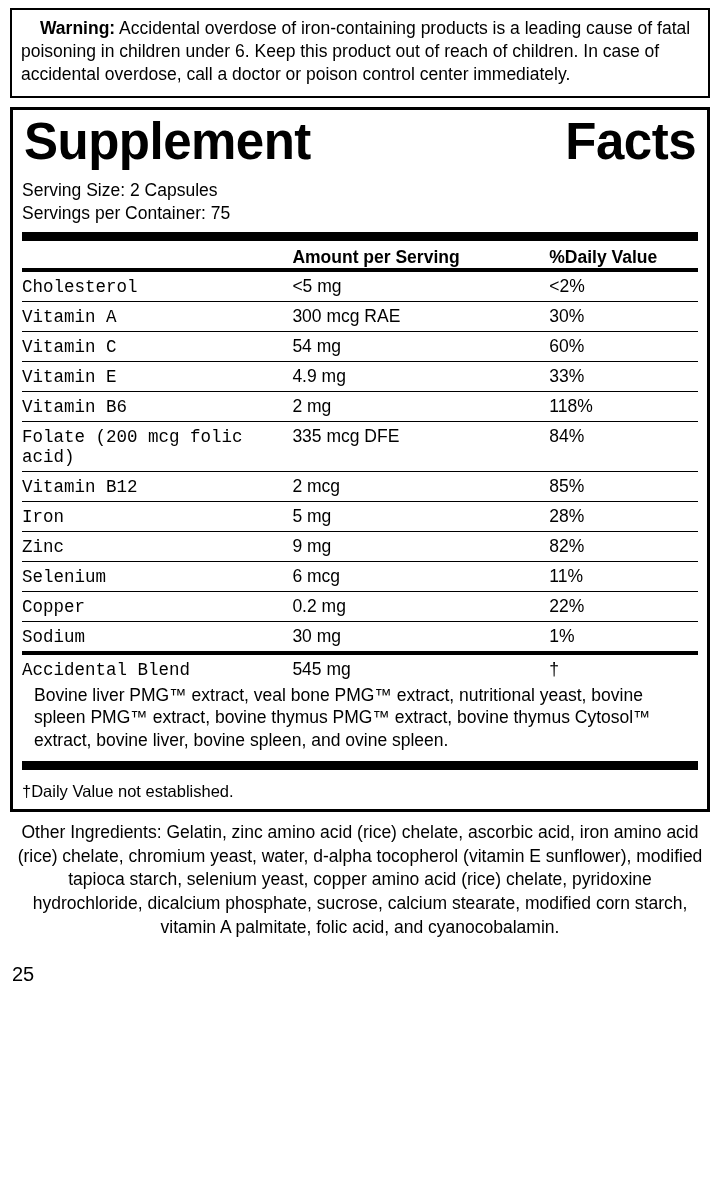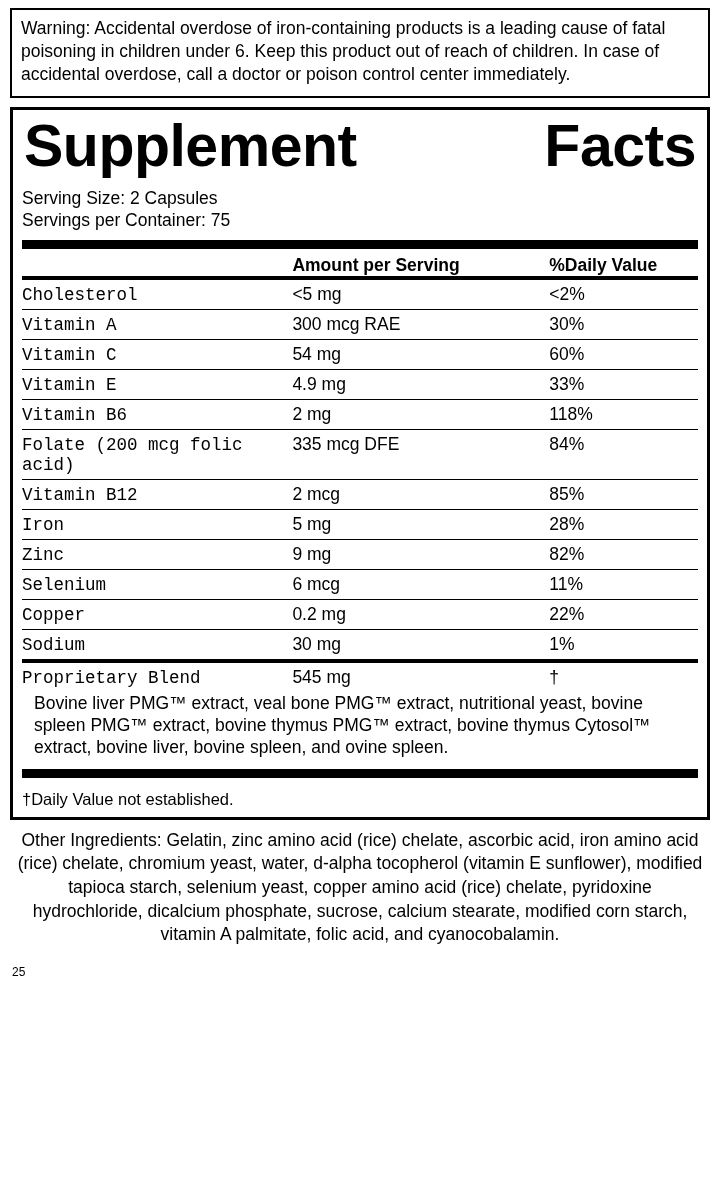--- a/index.html
+++ b/index.html
@@ -22,30 +22,30 @@
     position: relative;
   }
 
   
   .warning-box {
     border: 2px solid #000;
     padding: 7px 9px 10px 9px;
     font-size: 17.5px;
     line-height: 1.32;
   }
-  .warning-box .warn-label { font-weight: normal; }
+  .warning-box .warn-label { font-weight: bold; margin-left: 19px; }
 
   
   .sf-panel {
     border: 3px solid #000;
     margin-top: 9px;
     padding: 6px 9px 8px 9px;
   }
   .sf-title {
-    font-size: 59px;
+    font-size: 51px;
     font-weight: bold;
     line-height: 0.96;
     letter-spacing: -0.5px;
     display: flex;
     justify-content: space-between;
     padding: 2px 2px 0 2px;
   }
   .serving-lines {
     font-size: 17.5px;
     line-height: 1.28;
@@ -91,22 +91,22 @@
 
   
   .other-ing {
     font-size: 17.5px;
     line-height: 1.35;
     margin-top: 9px;
     padding: 0 2px;
     text-align: center;
   }
   .page-num {
-    font-size: 12px;
-    margin-top: 18px;
+    font-size: 20px;
+    margin-top: 24px;
     padding-left: 2px;
   }
 </style>
 </head>
 <body>
 
 <div class="page">
 
   <div class="warning-box">
     <span class="warn-label">Warning:</span><span> Accidental overdose of iron-containing products is a leading cause of fatal poisoning in children under 6. Keep this product out of reach of children. In case of accidental overdose, call a doctor or poison control center immediately.</span>
@@ -194,21 +194,21 @@
           <td class="col-nutrient">Copper</td>
           <td class="col-amount">0.2 mg</td>
           <td class="col-dv">22%</td>
         </tr>
         <tr>
           <td class="col-nutrient">Sodium</td>
           <td class="col-amount">30 mg</td>
           <td class="col-dv">1%</td>
         </tr>
         <tr class="blend-row">
-          <td class="col-nutrient">Proprietary Blend</td>
+          <td class="col-nutrient">Accidental Blend</td>
           <td class="col-amount">545 mg</td>
           <td class="col-dv">†</td>
         </tr>
       </tbody>
     </table>
 
     <div class="blend-desc">Bovine liver PMG™ extract, veal bone PMG™ extract, nutritional yeast, bovine spleen PMG™ extract, bovine thymus PMG™ extract, bovine thymus Cytosol™ extract, bovine liver, bovine spleen, and ovine spleen.</div>
 
     <div class="rule-thick"></div>
 

